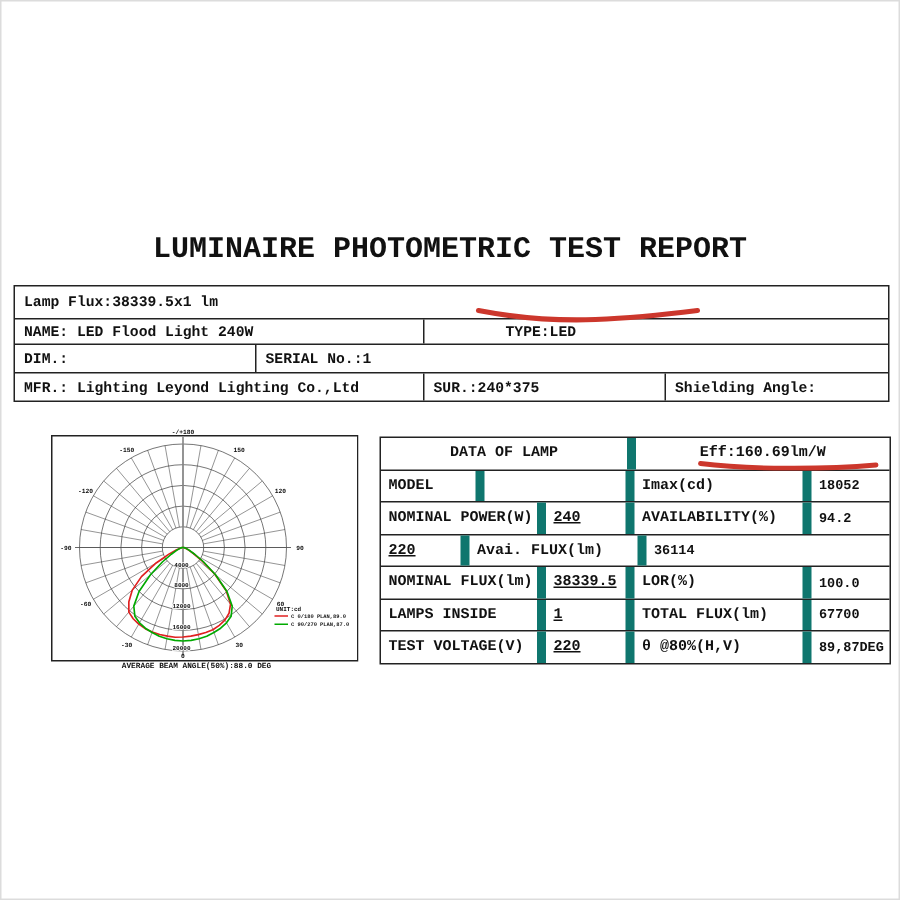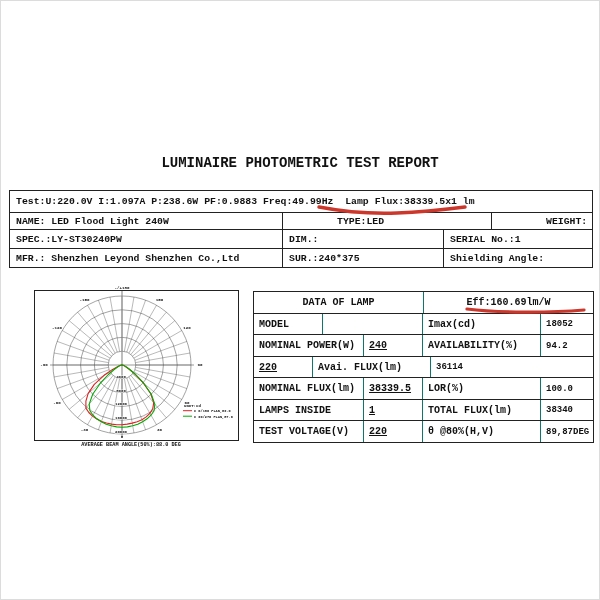--- a/index.html
+++ b/index.html
@@ -1,20 +1,20 @@
 <!DOCTYPE html>
 <html><head>
 <meta charset="utf-8">
 <style>
   html,body{margin:0;padding:0;background:#fff;}
   .page{position:relative;width:600px;height:600px;background:#fff;border:1px solid #dcdcdc;
         box-sizing:border-box;font-family:"Liberation Mono","DejaVu Sans Mono",monospace;
         font-weight:bold;color:#111;overflow:hidden;}
   .title{position:absolute;top:154px;left:0;right:0;text-align:center;
-         font-size:14px;letter-spacing:0px;}
+         font-size:20px;letter-spacing:0px;}
   
   .info-table{position:absolute;left:8px;top:189px;width:584px;border:1px solid #222;
               box-sizing:border-box;font-size:9.8px;}
   .it-row{display:flex;border-bottom:1px solid #222;}
   .it-row:last-child{border-bottom:none;}
   .it-r1{height:21px;}
   .it-r2{height:16px;gap:48px;}
   .it-r3{height:18px;}
   .it-r4{height:18px;}
   .it-cell{display:flex;align-items:center;padding-left:6px;box-sizing:border-box;
@@ -24,54 +24,52 @@
   .it-c2{width:161px;}
   .it-c3{flex:1;}
   .it-full{width:100%;border-right:none;}
   
   .lamp-table{position:absolute;left:252px;top:290px;width:341px;border:1px solid #222;
               box-sizing:border-box;font-size:10px;}
   .lt-row{display:flex;border-bottom:1px solid #222;height:21px;}
   .lt-row.h20{height:20px;}
   .lt-row:last-child{border-bottom:none;}
   .lt-cell{display:flex;align-items:center;padding-left:5px;box-sizing:border-box;
-           border-right:1px solid #0f766e;overflow:hidden;white-space:pre;}
+           border-right:6px solid #0f766e;overflow:hidden;white-space:pre;}
   .lt-cell:last-child{border-right:none;}
   .lt-center{justify-content:center;padding-left:0;}
   .w170{width:170px;} .w168{flex:1;}
   .w69{width:69px;} .w100{width:100px;}
   .w110{width:110px;} .w59{width:59px;text-decoration:underline;}
   .w118{width:118px;} .w49{flex:1;font-size:9px;}
   
   .chart-svg{position:absolute;left:33px;top:283px;}
   .mark-svg{position:absolute;pointer-events:none;}
 </style>
 </head>
 <body>
 
 <div class="page">
 
   <div class="title">LUMINAIRE PHOTOMETRIC TEST REPORT</div>
 
   <div class="info-table">
     <div class="it-row it-r1">
-      <div class="it-cell it-full"><span>Test:U:220.0V I:1.097A P:238.6W PF:0.9883 Freq:49.99Hz  </span><span>Lamp Flux:38339.5x1 lm</span></div>
+      <div class="it-cell it-full"><span>Lamp Flux:38339.5x1 lm</span></div>
     </div>
     <div class="it-row it-r2">
       <div class="it-cell it-c1">NAME: LED Flood Light 240W</div>
       <div class="it-cell it-c2">TYPE:LED</div>
-      <div class="it-cell it-c3">WEIGHT:</div>
     </div>
     <div class="it-row it-r3">
-      <div class="it-cell it-c1">SPEC.:LY-ST30240PW</div>
       <div class="it-cell it-c2">DIM.:</div>
       <div class="it-cell it-c3">SERIAL No.:1</div>
     </div>
     <div class="it-row it-r4">
-      <div class="it-cell it-c1">MFR.: Shenzhen Leyond Shenzhen Co.,Ltd</div>
+      <div class="it-cell it-c1">MFR.: Lighting Leyond Lighting Co.,Ltd</div>
       <div class="it-cell it-c2">SUR.:240*375</div>
       <div class="it-cell it-c3">Shielding Angle:</div>
     </div>
   </div>
 
   <svg class="mark-svg" style="left:314px;top:201px;" width="154" height="14">
     <path d="M4 5 C 30 10, 55 12, 82 11 C 108 10, 134 7, 150 5" fill="none" stroke="#cc372c" stroke-width="3.4" stroke-linecap="round"></path>
   </svg>
 
   <svg class="chart-svg" width="205" height="163" viewBox="0 0 205 163">
@@ -171,21 +169,21 @@
     <div class="lt-row">
       <div class="lt-cell w110">NOMINAL FLUX(lm)</div>
       <div class="lt-cell w59">38339.5</div>
       <div class="lt-cell w118">LOR(%)</div>
       <div class="lt-cell w49">100.0</div>
     </div>
     <div class="lt-row h20">
       <div class="lt-cell w110">LAMPS INSIDE</div>
       <div class="lt-cell w59">1</div>
       <div class="lt-cell w118">TOTAL FLUX(lm)</div>
-      <div class="lt-cell w49">38340</div>
+      <div class="lt-cell w49">67700</div>
     </div>
     <div class="lt-row">
       <div class="lt-cell w110">TEST VOLTAGE(V)</div>
       <div class="lt-cell w59">220</div>
       <div class="lt-cell w118">θ @80%(H,V)</div>
       <div class="lt-cell w49">89,87DEG</div>
     </div>
   </div>
 
   <svg class="mark-svg" style="left:462px;top:304px;" width="126" height="11">

